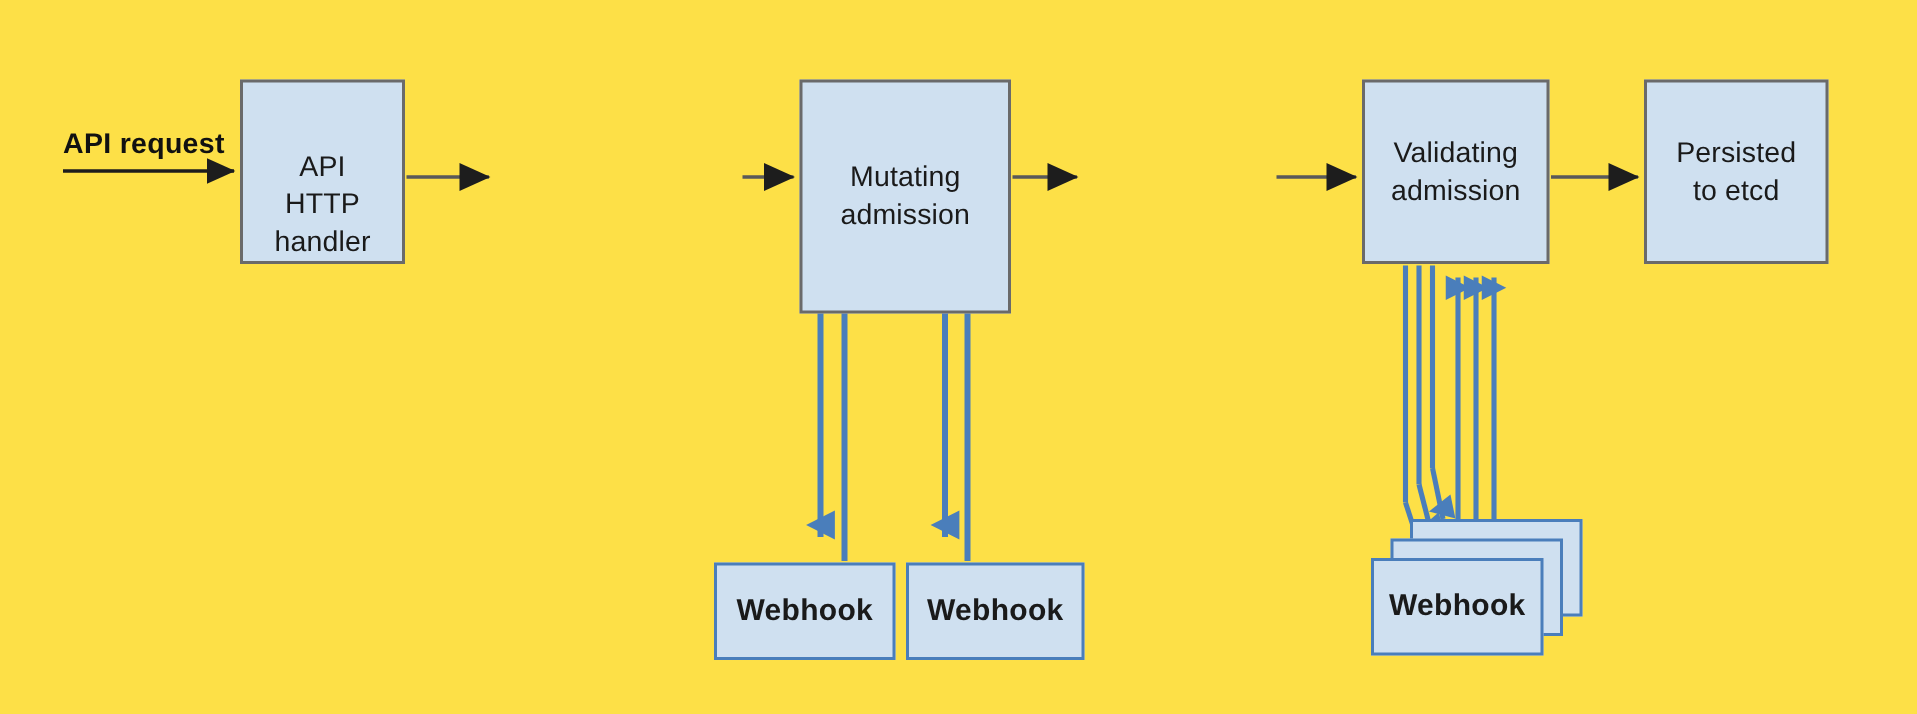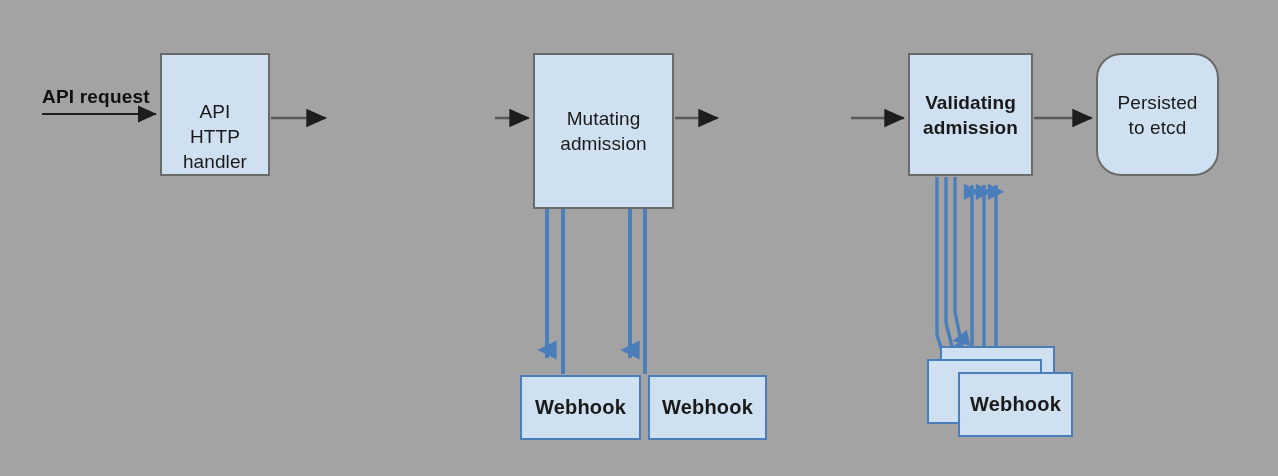--- a/index.html
+++ b/index.html
@@ -8,21 +8,21 @@
     padding: 0;
     background: #ffffff;
   }
   body {
     font-family: "Liberation Sans", sans-serif;
   }
   #canvas {
     position: relative;
     width: 1278px;
     height: 476px;
-    background: #a3a3a3;
+    background: #fde047;
     overflow: hidden;
   }
 
   
   .stage {
     position: absolute;
     box-sizing: border-box;
     background: #cfe0f0;
     border: 2px solid #6a6a6a;
     display: flex;
@@ -45,21 +45,20 @@
     box-sizing: border-box;
     background: #cfe0f0;
     border: 2px solid #4a7ebb;
     display: flex;
     align-items: center;
     justify-content: center;
     color: #1a1a1a;
     font-size: 20px;
     font-weight: 700;
     letter-spacing: 0.2px;
-    margin-left: 44px;
   }
   .webhook-ghost {
     position: absolute;
     box-sizing: border-box;
     background: #cfe0f0;
     border: 2px solid #4a7ebb;
   }
 
   
   .entry-label {
@@ -165,26 +164,26 @@
 handler</span>
   </div>
 
 
   <div class="stage" style="left:533px; top:53px; width:141px; height:156px;align-items:center;">
     <span class="lbl">Mutating
 admission</span>
   </div>
 
 
-  <div class="stage" style="left:908px; top:53px; width:125px; height:123px;font-weight:bold;">
+  <div class="stage" style="left:908px; top:53px; width:125px; height:123px;">
     <span class="lbl">Validating
 admission</span>
   </div>
 
-  <div class="stage" style="left:1096px; top:53px; width:123px; height:123px;border-radius:25px;">
+  <div class="stage" style="left:1096px; top:53px; width:123px; height:123px;">
     <span class="lbl">Persisted
 to etcd</span>
   </div>
 
   <div class="webhook" style="left:476px; top:375px; width:121px; height:65px;">
     <span>Webhook</span>
   </div>
 
   <div class="webhook" style="left:604px; top:375px; width:119px; height:65px;">
     <span>Webhook</span>

